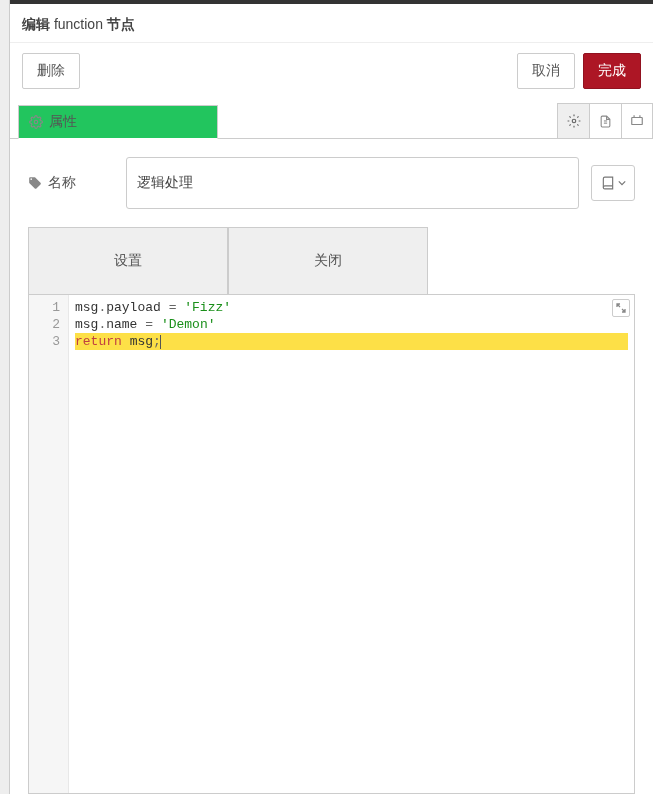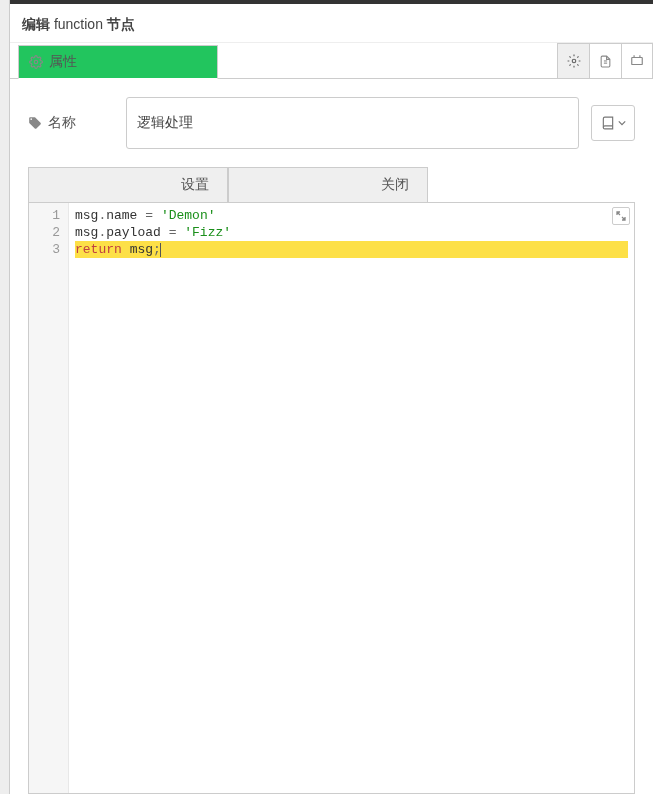--- a/index.html
+++ b/index.html
@@ -157,26 +157,26 @@
     cursor: pointer;
   }
   .sub-tabs {
     display: flex;
     gap: 0;
     margin-left: 0;
   }
   .sub-tab {
     flex: 1;
     max-width: 200px;
-    padding: 8px 18px;
+    padding: 24px 18px;
     border: 1px solid #ccc;
     background: #f7f7f7;
     color: #555;
     cursor: pointer;
-    text-align: right;
+    text-align: center;
   }
   .sub-tab.active {
     background: #fff;
     border-bottom: 1px solid #fff;
     position: relative;
     z-index: 2;
   }
   .sub-tab:not(.active) {
     background: #efefef;
   }
@@ -263,20 +263,27 @@
 
 <div class="left-strip"></div>
 
 <div class="panel">
   <div class="top-bar"></div>
 
   <div class="header">
     <span>编辑 </span><span class="header-sub">function</span><span> 节点</span>
   </div>
 
+  <div class="action-row">
+    <button class="btn">删除</button>
+    <div class="action-right">
+      <button class="btn">取消</button>
+      <button class="btn primary">完成</button>
+    </div>
+  </div>
 
   <div class="tab-row">
     <div class="main-tab">
       <span>
         <svg width="14" height="14" viewBox="0 0 24 24" fill="none" stroke="#888" stroke-width="2">
             <circle cx="12" cy="12" r="3"></circle>
             <path d="M19.4 15a1.65 1.65 0 0 0 .33 1.82l.06.06a2 2 0 1 1-2.83 2.83l-.06-.06a1.65 1.65 0 0 0-1.82-.33 1.65 1.65 0 0 0-1 1.51V21a2 2 0 0 1-4 0v-.09a1.65 1.65 0 0 0-1-1.51 1.65 1.65 0 0 0-1.82.33l-.06.06a2 2 0 1 1-2.83-2.83l.06-.06a1.65 1.65 0 0 0 .33-1.82 1.65 1.65 0 0 0-1.51-1H3a2 2 0 0 1 0-4h.09a1.65 1.65 0 0 0 1.51-1 1.65 1.65 0 0 0-.33-1.82l-.06-.06a2 2 0 1 1 2.83-2.83l.06.06a1.65 1.65 0 0 0 1.82.33h0a1.65 1.65 0 0 0 1-1.51V3a2 2 0 0 1 4 0v.09a1.65 1.65 0 0 0 1 1.51h0a1.65 1.65 0 0 0 1.82-.33l.06-.06a2 2 0 1 1 2.83 2.83l-.06.06a1.65 1.65 0 0 0-.33 1.82v0a1.65 1.65 0 0 0 1.51 1H21a2 2 0 0 1 0 4h-.09a1.65 1.65 0 0 0-1.51 1z"></path>
           </svg>
       </span>
       <span>属性</span>
@@ -341,21 +348,21 @@
           <path d="M1 4 L1 1 L4 1 M9 6 L9 9 L6 9 M1 1 L4 4 M9 9 L6 6"></path>
         </svg>
       </div>
       <div class="code-area">
         <div class="gutter">
           <div>1</div>
           <div>2</div>
           <div>3</div>
         </div>
         <div class="code-lines">
+          <div class="line"><span class="tok-id">msg</span><span class="tok-punc">.</span><span class="tok-prop">payload</span> <span class="tok-op">=</span> <span class="tok-str">'Fizz'</span></div>
           <div class="line"><span class="tok-id">msg</span><span class="tok-punc">.</span><span class="tok-prop">name</span> <span class="tok-op">=</span> <span class="tok-str">'Demon'</span></div>
-          <div class="line"><span class="tok-id">msg</span><span class="tok-punc">.</span><span class="tok-prop">payload</span> <span class="tok-op">=</span> <span class="tok-str">'Fizz'</span></div>
           <div class="line current"><span class="tok-kw">return</span> <span class="tok-id">msg</span><span class="tok-punc">;</span><span class="caret"></span></div>
         </div>
       </div>
     </div>
   </div>
 
 </div>
 
 </body></html>

